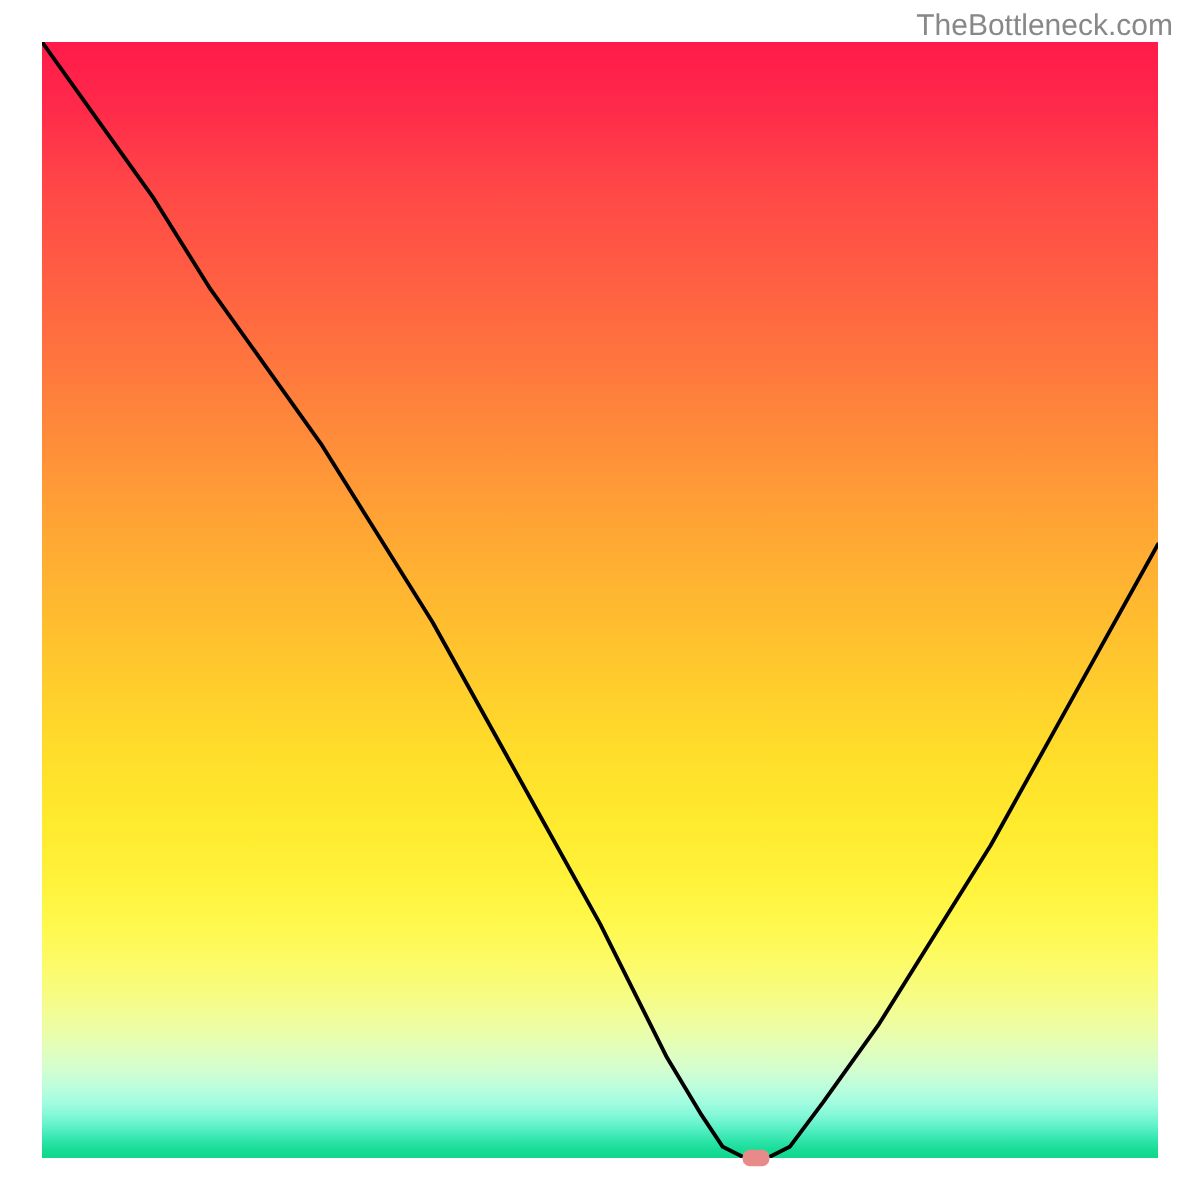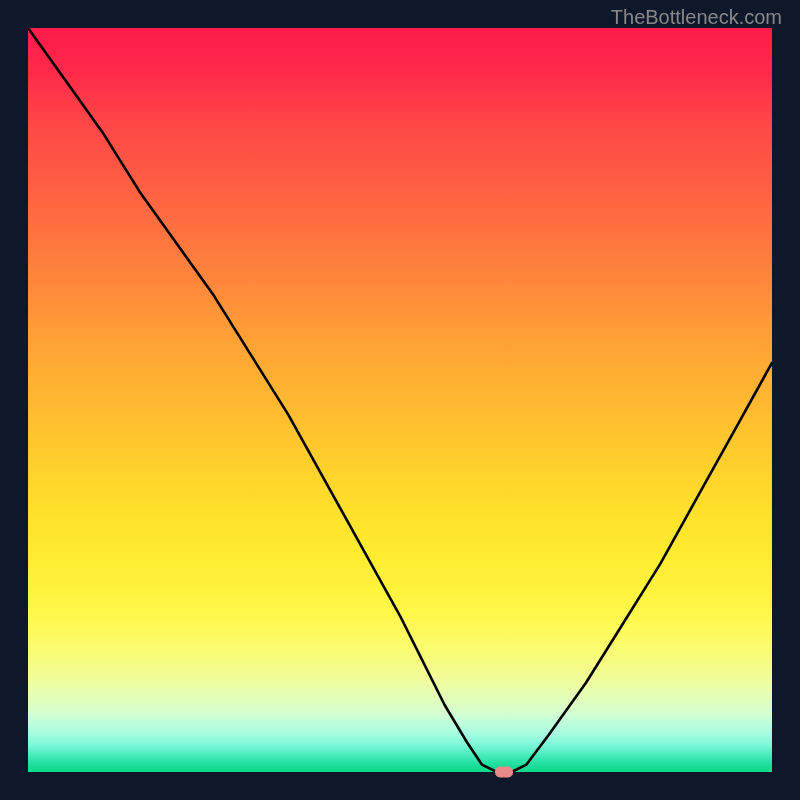--- a/index.html
+++ b/index.html
@@ -8,21 +8,21 @@
     width: 800px;
     height: 800px;
     background: #000;
     overflow: hidden;
     font-family: Arial, sans-serif;
   }
   .container {
     width: 800px;
     height: 800px;
     position: relative;
-    background: #0f172a;
+    background: #ffffff;
   }
   .watermark {
     position: absolute;
     top: 6px;
     right: 18px;
     color: #888;
     font-size: 20px;
     font-weight: 500;
     z-index: 10;
   }

